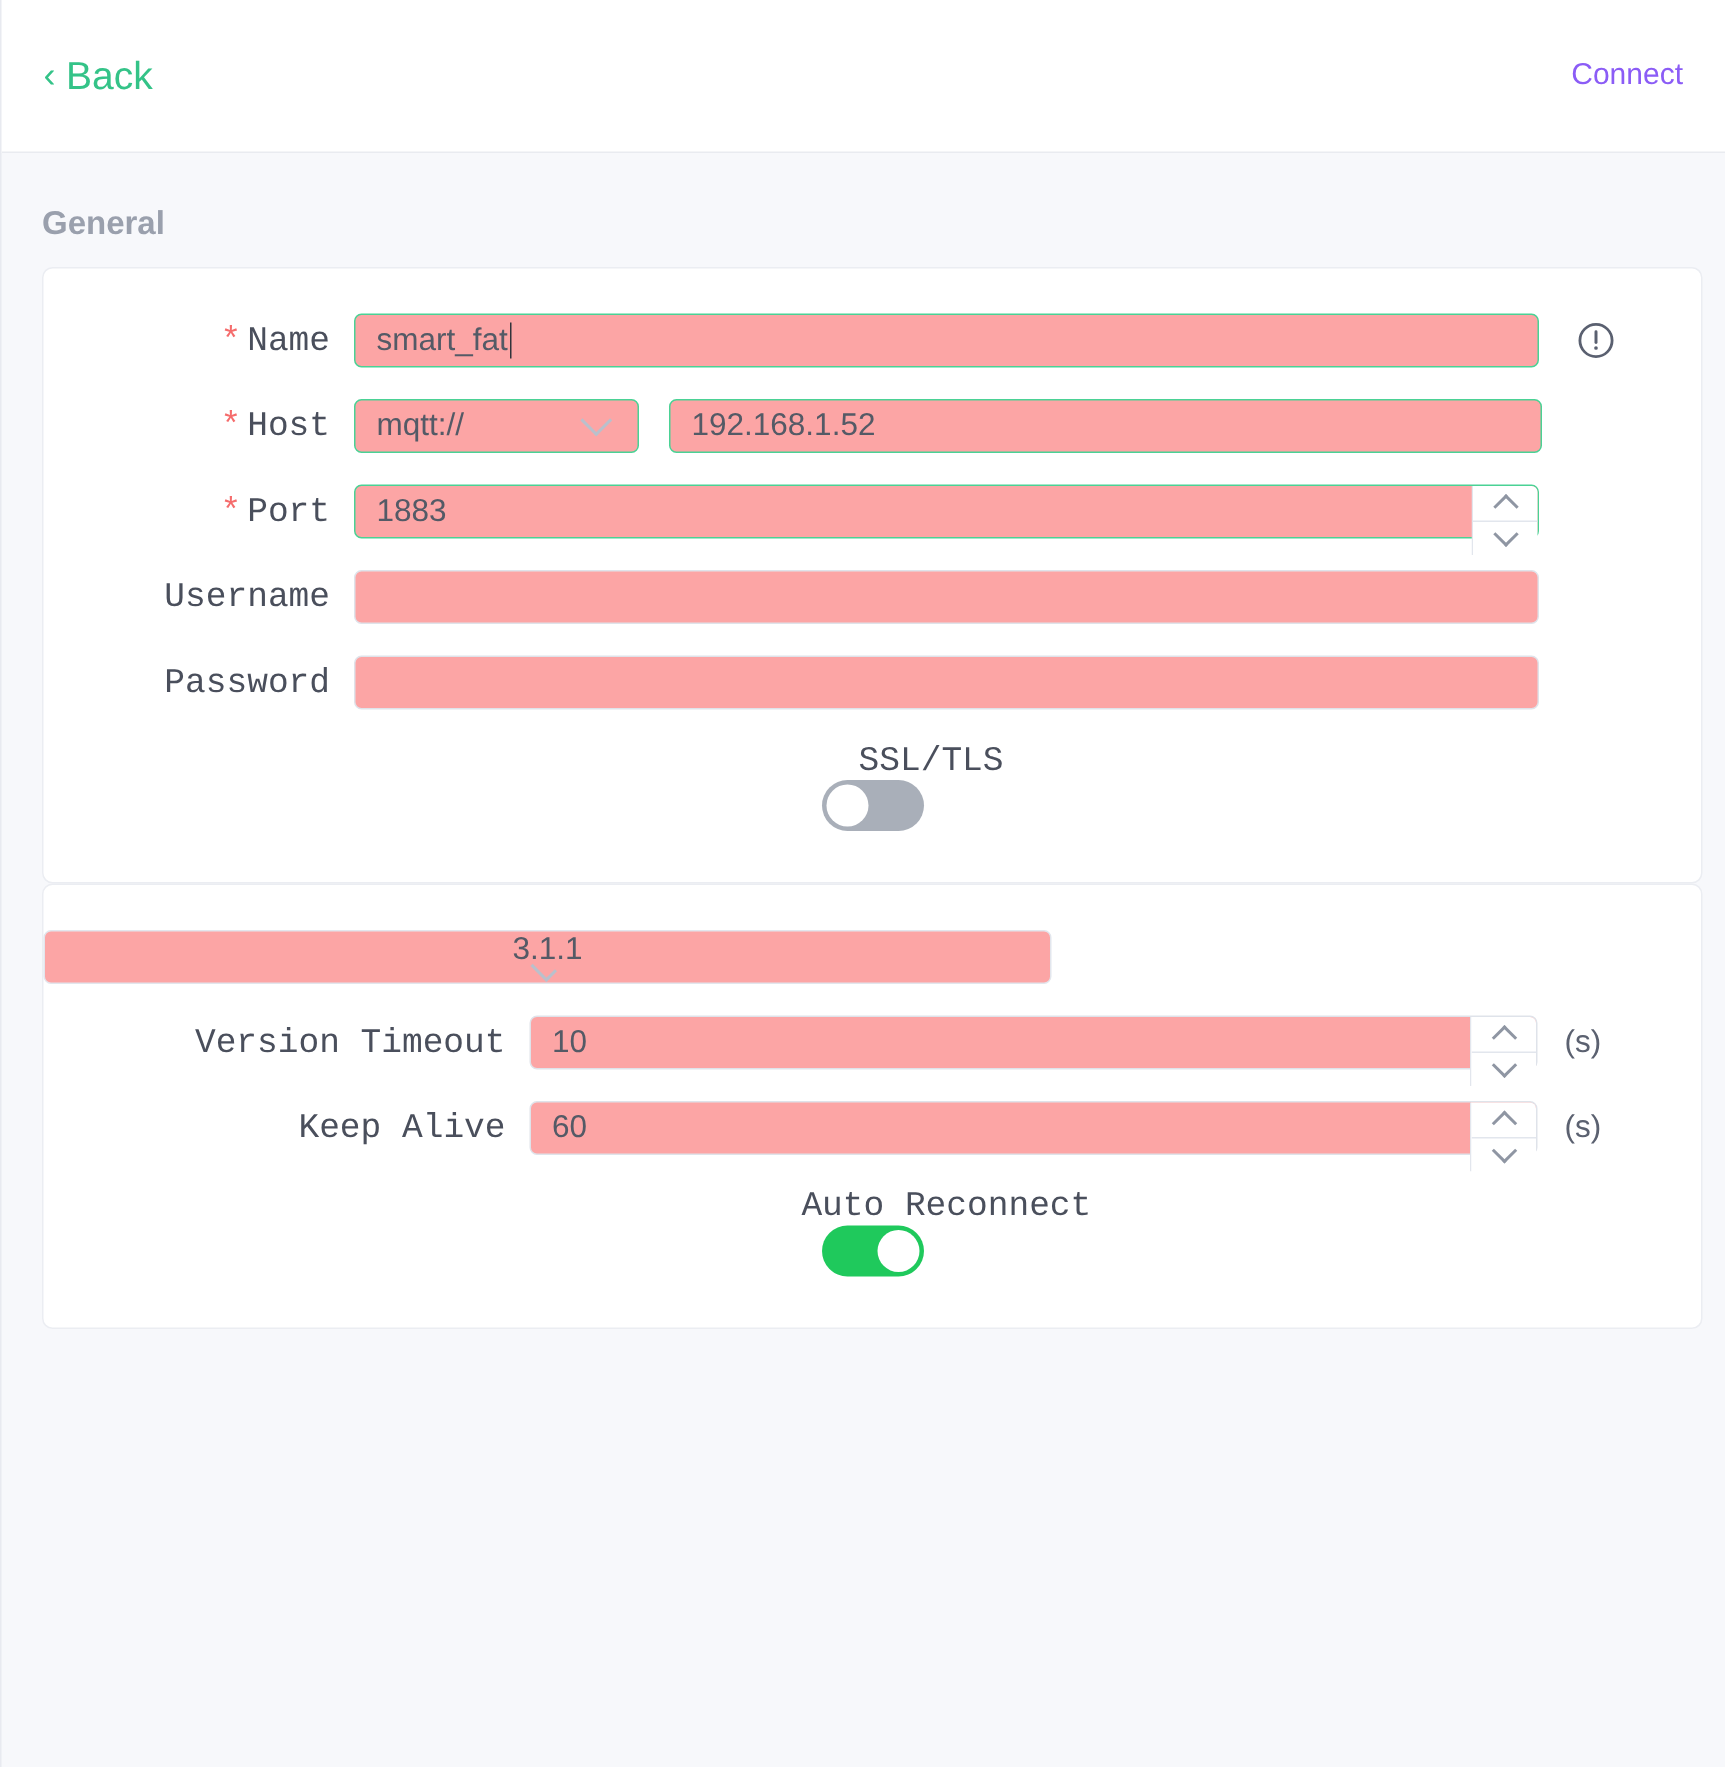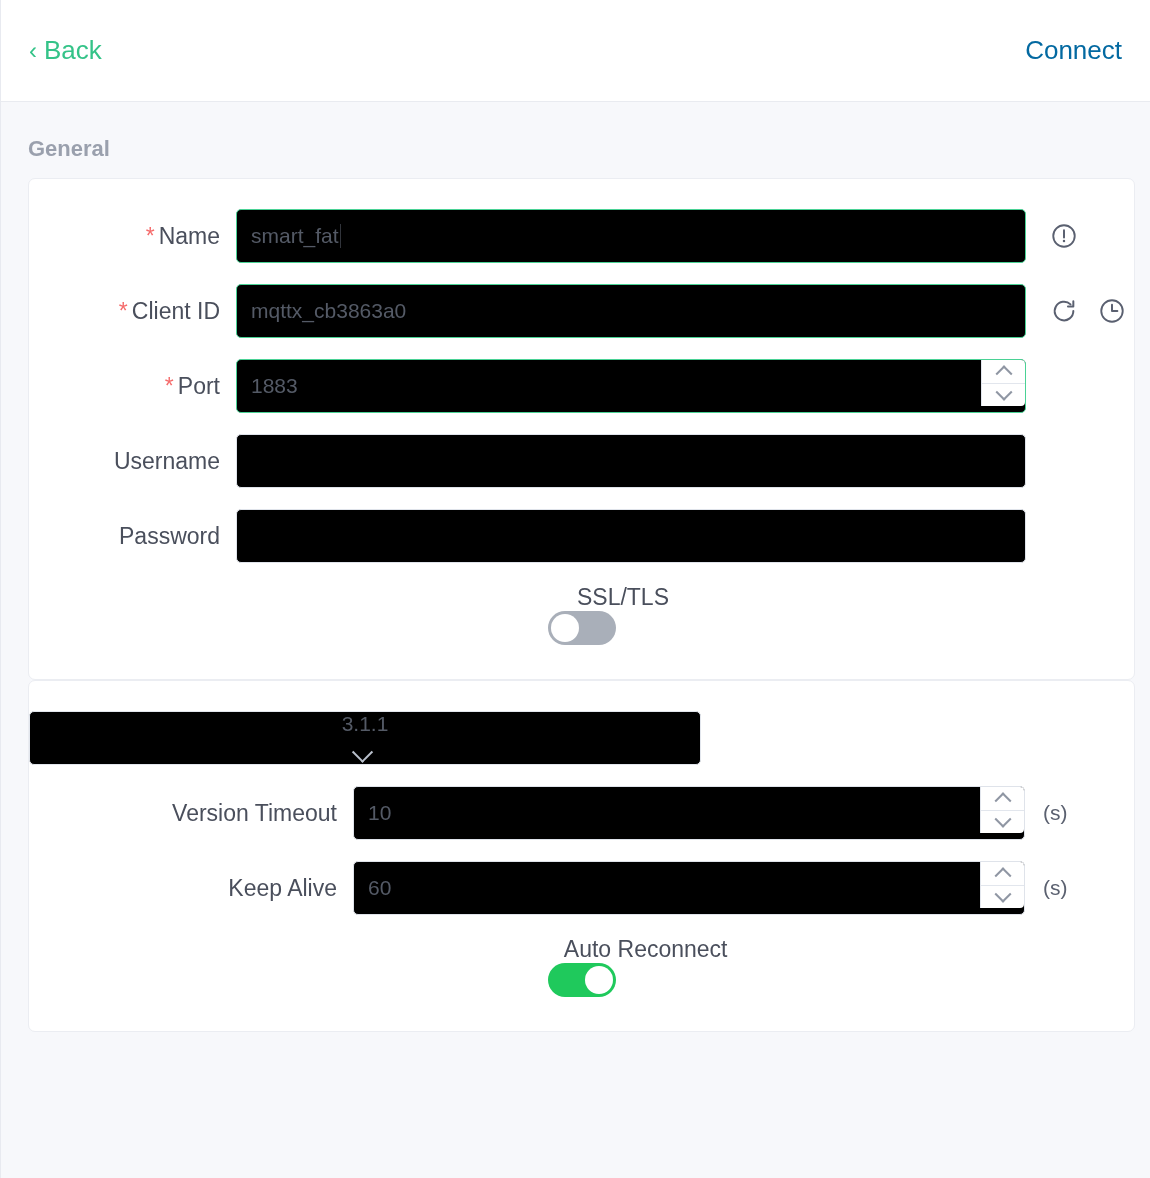--- a/index.html
+++ b/index.html
@@ -45,22 +45,22 @@
     position: absolute;
     left: 0; right: 0;
     text-align: center;
     font-size: 26px;
     font-weight: bold;
     color: #1b1d21;
     pointer-events: none;
   }
   .connect-btn {
     margin-left: auto;
-    color: #0369a1;
-    font-size: 26px;
+    color: #8b5cf6;
+    font-size: 20px;
     cursor: pointer;
     white-space: nowrap;
   }
 
   
   .body {
     padding: 0 0 0 0;
   }
   .section-title {
     color: #9aa0ad;
@@ -96,28 +96,29 @@
   }
   .row:last-child { margin-bottom: 0; flex-direction: column; }
   .label {
     width: 207px;
     min-width: 207px;
     text-align: right;
     padding-right: 16px;
     font-size: 23px;
     color: #4a4f5c;
     white-space: nowrap;
+    font-family: Liberation Mono, monospace;
   }
   .req { color: #f56c6c; margin-right: 4px; }
 
   .field {
-    height: 54px;
+    height: 36px;
     border: 1px solid #cfd4de;
     border-radius: 5px;
-    background: #000000;
+    background: #fca5a5;
     display: flex;
     align-items: center;
     padding: 0 14px;
     font-size: 21px;
     color: #545a66;
     position: relative;
   }
   .field.green { border-color: #4ad295; }
   .field.wide { width: 790px; }
   .field.grey-empty { border-color: #dfe3ea; }
@@ -241,39 +242,33 @@
         </div>
         <div class="icons">
           <svg class="ic" viewBox="0 0 24 24" fill="none">
             <circle cx="12" cy="12" r="9.2" stroke="#5a6070" stroke-width="1.6"></circle>
             <line x1="12" y1="7" x2="12" y2="13.2" stroke="#5a6070" stroke-width="1.7" stroke-linecap="round"></line>
             <circle cx="12" cy="16.3" r="1.05" fill="#5a6070"></circle>
           </svg>
         </div>
       </div>
 
+
       <div class="row">
         <div class="label">
-          <span class="req">*</span><span>Client ID</span>
-        </div>
-        <div class="field green wide">
-          <span>mqttx_cb3863a0</span>
-        </div>
-        <div class="icons">
-          <svg class="ic" viewBox="0 0 24 24" fill="none">
-            <path d="M20 12a8 8 0 1 1-2.4-5.7" stroke="#5a6070" stroke-width="1.7" stroke-linecap="round"></path>
-            <path d="M20 3.6V8.2h-4.6" stroke="#5a6070" stroke-width="1.7" stroke-linecap="round" stroke-linejoin="round"></path>
-          </svg>
-          <svg class="ic" viewBox="0 0 24 24" fill="none">
-            <circle cx="12" cy="12" r="9.2" stroke="#5a6070" stroke-width="1.6"></circle>
-            <path d="M12 6.6V12h4.6" stroke="#5a6070" stroke-width="1.7" stroke-linecap="round" stroke-linejoin="round"></path>
-          </svg>
-        </div>
-      </div>
-
+          <span class="req">*</span><span>Host</span>
+        </div>
+        <div class="field green select proto">
+          <span>mqtt://</span>
+          <span class="chev-down"></span>
+        </div>
+        <div class="field green host-input">
+          <span>192.168.1.52</span>
+        </div>
+      </div>
 
       <div class="row">
         <div class="label">
           <span class="req">*</span><span>Port</span>
         </div>
         <div class="spinner-wrap">
           <div class="field green wide">
             <span>1883</span>
           </div>
           <div class="spin">

